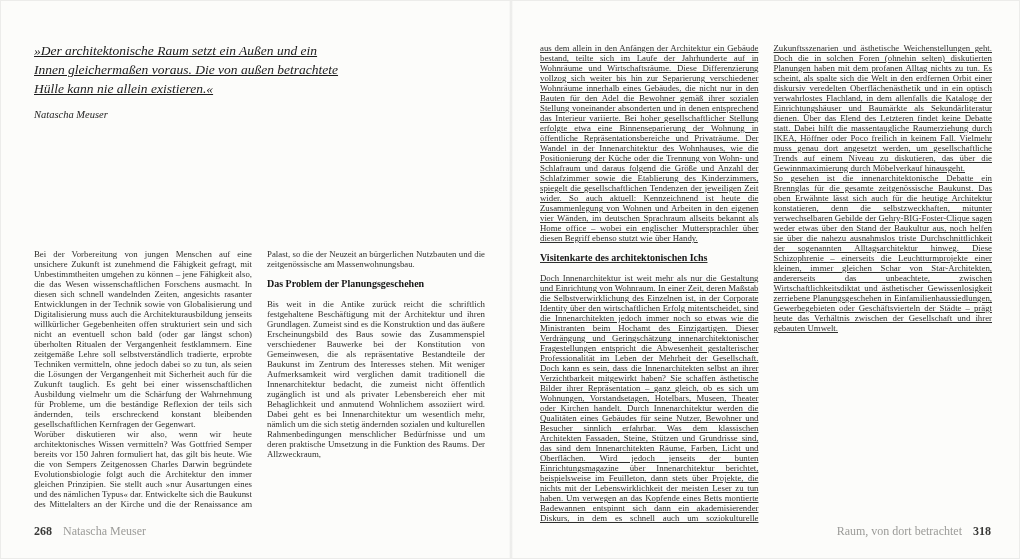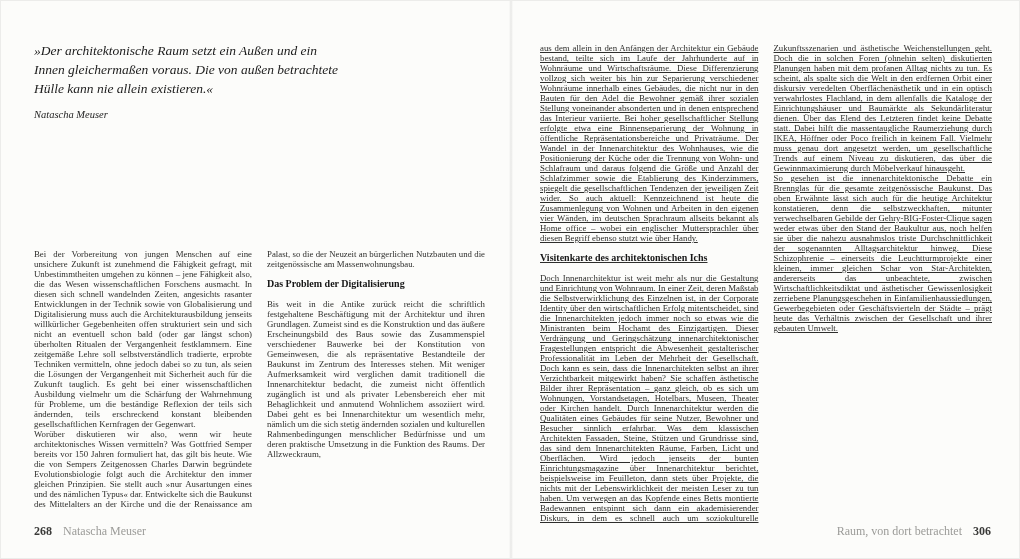--- a/index.html
+++ b/index.html
@@ -16,20 +16,21 @@
     background:linear-gradient(to right, rgba(0,0,0,0), rgba(0,0,0,0.08), rgba(0,0,0,0));
   }
   .page { position:absolute; top:0; height:100%; width:510px; }
   .page-left { left:0; }
   .page-right { left:510px; }
 
   .quote-block { position:absolute; left:33px; top:40px; width:305px; }
   .quote {
     font-style:italic; font-size:13.5px; line-height:19px;
     color:#1b1b1b;
+    text-decoration:underline;
   }
   .quote-attr {
     font-style:italic; font-size:10.5px; line-height:14px;
     margin-top:10px; color:#232323;
   }
 
   .cols {
     position:absolute;
     column-count:2; column-gap:15px; column-fill:auto;
     overflow:hidden;
@@ -62,38 +63,38 @@
   <section class="page page-left">
 
     <div class="quote-block">
       <p class="quote">»Der architektonische Raum setzt ein Außen und ein Innen gleichermaßen voraus. Die von außen betrachtete Hülle kann nie allein existieren.«</p>
       <p class="quote-attr">Natascha Meuser</p>
     </div>
 
     <div class="cols cols-left">
       <p>Bei der Vorbereitung von jungen Menschen auf eine unsichere Zukunft ist zunehmend die Fähigkeit gefragt, mit Unbestimmtheiten umgehen zu können – jene Fähigkeit also, die das Wesen wissenschaftlichen Forschens ausmacht. In diesen sich schnell wandelnden Zeiten, angesichts rasanter Entwicklungen in der Technik sowie von Globalisierung und Digitalisierung muss auch die Architekturausbildung jenseits willkürlicher Gegebenheiten offen strukturiert sein und sich nicht an eventuell schon bald (oder gar längst schon) überholten Ritualen der Vergangenheit festklammern. Eine zeitgemäße Lehre soll selbstverständlich tradierte, erprobte Techniken vermitteln, ohne jedoch dabei so zu tun, als seien die Lösungen der Vergangenheit mit Sicherheit auch für die Zukunft tauglich. Es geht bei einer wissenschaftlichen Ausbildung vielmehr um die Schärfung der Wahrnehmung für Probleme, um die beständige Reflexion der teils sich ändernden, teils erschreckend konstant bleibenden gesellschaftlichen Kernfragen der Gegenwart.</p>
       <p>Worüber diskutieren wir also, wenn wir heute architektonisches Wissen vermitteln? Was Gottfried Semper bereits vor 150 Jahren formuliert hat, das gilt bis heute. Wie die von Sempers Zeitgenossen Charles Darwin begründete Evolutionsbiologie folgt auch die Architektur den immer gleichen Prinzipien. Sie stellt auch »nur Ausartungen eines und des nämlichen Typus« dar. Entwickelte sich die Baukunst des Mittelalters an der Kirche und die der Renaissance am Palast, so die der Neuzeit an bürgerlichen Nutzbauten und die zeitgenössische am Massenwohnungsbau.</p>
-      <h3>Das Problem der Digitalisierung</h3>
+      <h3>Das Problem der Planungsgeschehen</h3>
       <p>Bis weit in die Antike zurück reicht die schriftlich festgehaltene Beschäftigung mit der Architektur und ihren Grundlagen. Zumeist sind es die Konstruktion und das äußere Erscheinungsbild des Baus sowie das Zusammenspiel verschiedener Bauwerke bei der Konstitution von Gemeinwesen, die als repräsentative Bestandteile der Baukunst im Zentrum des Interesses stehen. Mit weniger Aufmerksamkeit wird verglichen damit traditionell die Innenarchitektur bedacht, die zumeist nicht öffentlich zugänglich ist und als privater Lebensbereich eher mit Behaglichkeit und anmutend Wohnlichem assoziiert wird. Dabei geht es bei Innenarchitektur um wesentlich mehr, nämlich um die sich stetig ändernden sozialen und kulturellen Rahmenbedingungen menschlicher Bedürfnisse und um deren praktische Umsetzung in die Funktion des Raums. Der Allzweckraum,</p>
     </div>
 
     <footer class="footer footer-left">
       <span class="pagenum">268</span><span class="running">Natascha Meuser</span>
     </footer>
   </section>
 
   <div class="spine"></div>
 
   <section class="page page-right">
 
     <div class="cols cols-right">
       <p>aus dem allein in den Anfängen der Architektur ein Gebäude bestand, teilte sich im Laufe der Jahrhunderte auf in Wohnräume und Wirtschaftsräume. Diese Differenzierung vollzog sich weiter bis hin zur Separierung verschiedener Wohnräume innerhalb eines Gebäudes, die nicht nur in den Bauten für den Adel die Bewohner gemäß ihrer sozialen Stellung voneinander absonderten und in denen entsprechend das Interieur variierte. Bei hoher gesellschaftlicher Stellung erfolgte etwa eine Binnenseparierung der Wohnung in öffentliche Repräsentationsbereiche und Privaträume. Der Wandel in der Innenarchitektur des Wohnhauses, wie die Positionierung der Küche oder die Trennung von Wohn- und Schlafraum und daraus folgend die Größe und Anzahl der Schlafzimmer sowie die Etablierung des Kinderzimmers, spiegelt die gesellschaftlichen Tendenzen der jeweiligen Zeit wider. So auch aktuell: Kennzeichnend ist heute die Zusammenlegung von Wohnen und Arbeiten in den eigenen vier Wänden, im deutschen Sprachraum allseits bekannt als Home office – wobei ein englischer Muttersprachler über diesen Begriff ebenso stutzt wie über Handy.</p>
       <h3>Visitenkarte des architektonischen Ichs</h3>
       <p>Doch Innenarchitektur ist weit mehr als nur die Gestaltung und Einrichtung von Wohnraum. In einer Zeit, deren Maßstab die Selbstverwirklichung des Einzelnen ist, in der Corporate Identity über den wirtschaftlichen Erfolg mitentscheidet, sind die Innenarchitekten jedoch immer noch so etwas wie die Ministranten beim Hochamt des Einzigartigen. Dieser Verdrängung und Geringschätzung innenarchitektonischer Fragestellungen entspricht die Abwesenheit gestalterischer Professionalität im Leben der Mehrheit der Gesellschaft. Doch kann es sein, dass die Innenarchitekten selbst an ihrer Verzichtbarkeit mitgewirkt haben? Sie schaffen ästhetische Bilder ihrer Repräsentation – ganz gleich, ob es sich um Wohnungen, Vorstandsetagen, Hotelbars, Museen, Theater oder Kirchen handelt. Durch Innenarchitektur werden die Qualitäten eines Gebäudes für seine Nutzer, Bewohner und Besucher sinnlich erfahrbar. Was dem klassischen Architekten Fassaden, Steine, Stützen und Grundrisse sind, das sind dem Innenarchitekten Räume, Farben, Licht und Oberflächen. Wird jedoch jenseits der bunten Einrichtungsmagazine über Innenarchitektur berichtet, beispielsweise im Feuilleton, dann stets über Projekte, die nichts mit der Lebenswirklichkeit der meisten Leser zu tun haben. Um verwegen an das Kopfende eines Betts montierte Badewannen entspinnt sich dann ein akademisierender Diskurs, in dem es schnell auch um soziokulturelle Zukunftsszenarien und ästhetische Weichenstellungen geht. Doch die in solchen Foren (ohnehin selten) diskutierten Planungen haben mit dem profanen Alltag nichts zu tun. Es scheint, als spalte sich die Welt in den erdfernen Orbit einer diskursiv veredelten Oberflächenästhetik und in ein optisch verwahrlostes Flachland, in dem allenfalls die Kataloge der Einrichtungshäuser und Baumärkte als Sekundärliteratur dienen. Über das Elend des Letzteren findet keine Debatte statt. Dabei hilft die massentaugliche Raumerziehung durch IKEA, Höffner oder Poco freilich in keinem Fall. Vielmehr muss genau dort angesetzt werden, um gesellschaftliche Trends auf einem Niveau zu diskutieren, das über die Gewinnmaximierung durch Möbelverkauf hinausgeht.</p>
       <p>So gesehen ist die innenarchitektonische Debatte ein Brennglas für die gesamte zeitgenössische Baukunst. Das oben Erwähnte lässt sich auch für die heutige Architektur konstatieren, denn die selbstzweckhaften, mitunter verwechselbaren Gebilde der Gehry-BIG-Foster-Clique sagen weder etwas über den Stand der Baukultur aus, noch helfen sie über die nahezu ausnahmslos triste Durchschnittlichkeit der sogenannten Alltagsarchitektur hinweg. Diese Schizophrenie – einerseits die Leuchtturmprojekte einer kleinen, immer gleichen Schar von Star-Architekten, andererseits das unbeachtete, zwischen Wirtschaftlichkeitsdiktat und ästhetischer Gewissenlosigkeit zerriebene Planungsgeschehen in Einfamilienhaussiedlungen, Gewerbegebieten oder Geschäftsvierteln der Städte – prägt heute das Verhältnis zwischen der Gesellschaft und ihrer gebauten Umwelt.</p>
     </div>
 
     <footer class="footer footer-right">
-      <span class="running">Raum, von dort betrachtet</span><span class="pagenum">306</span>
+      <span class="running">Raum, von dort betrachtet</span><span class="pagenum">318</span>
     </footer>
   </section>
 
 </div>
 
 </body></html>

